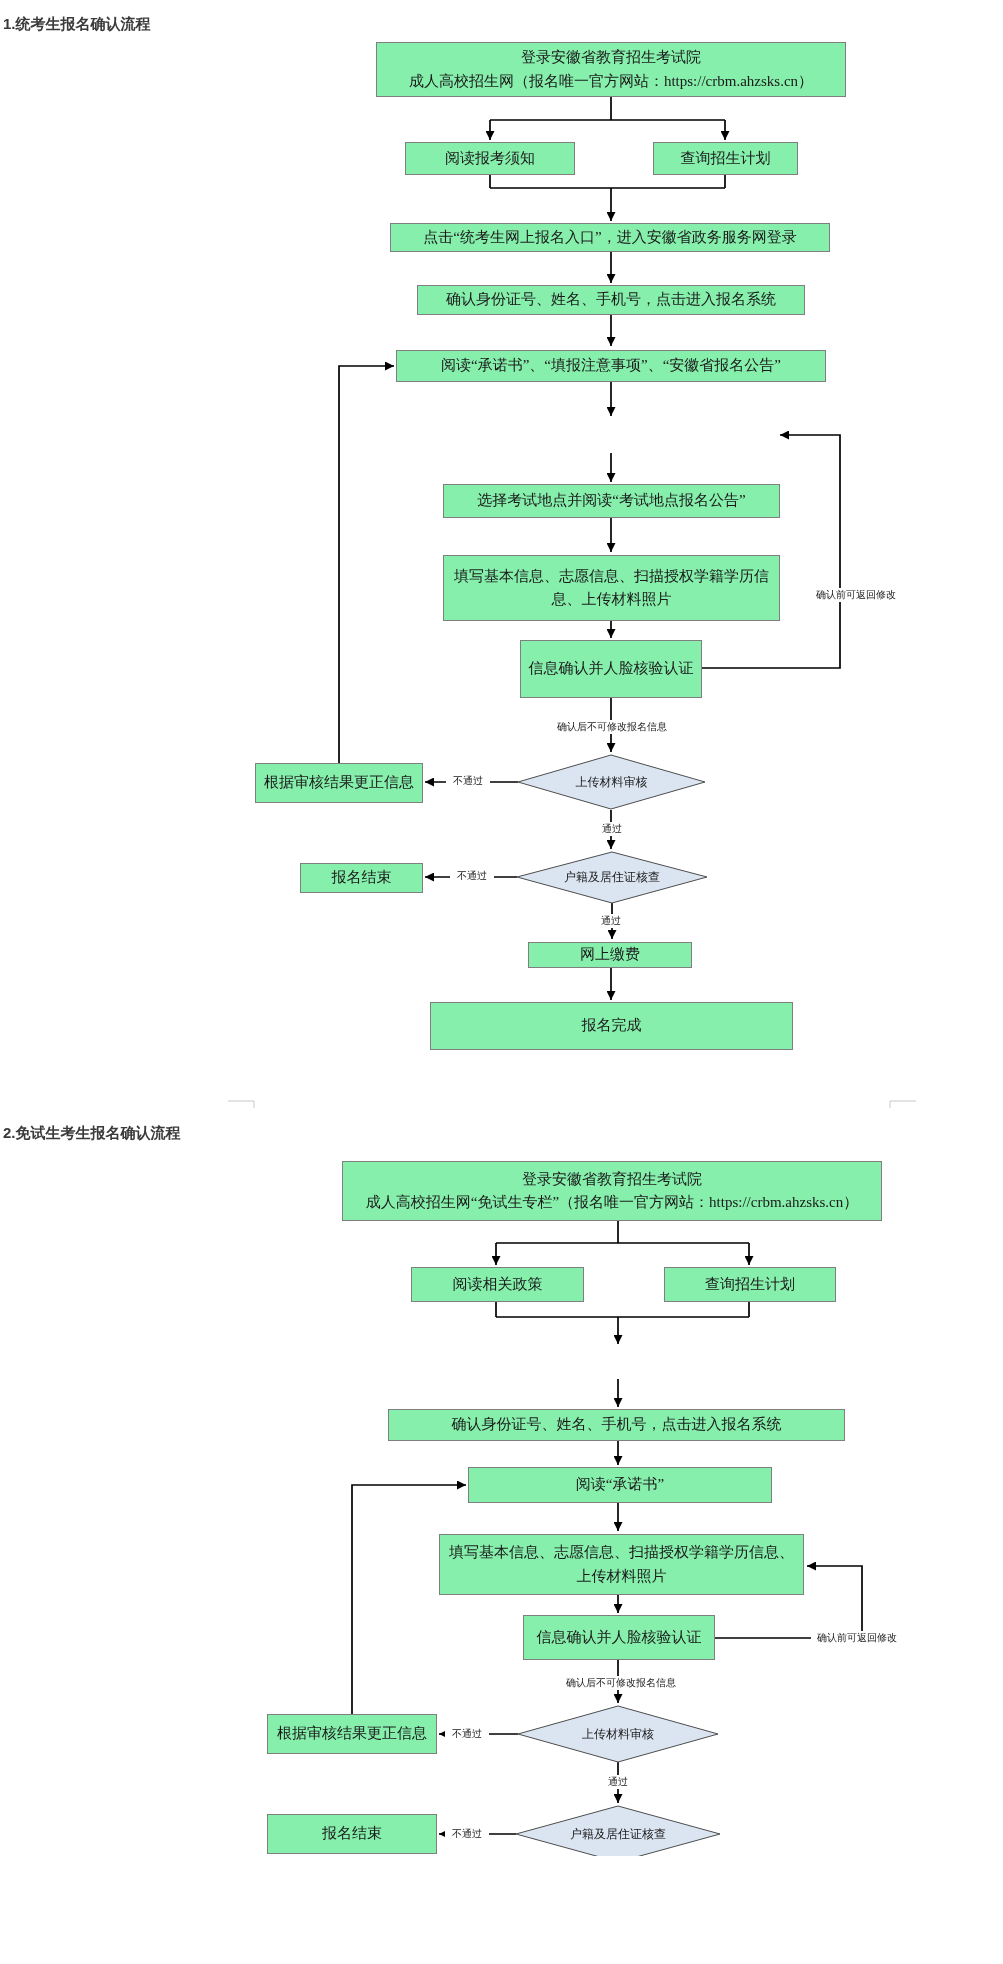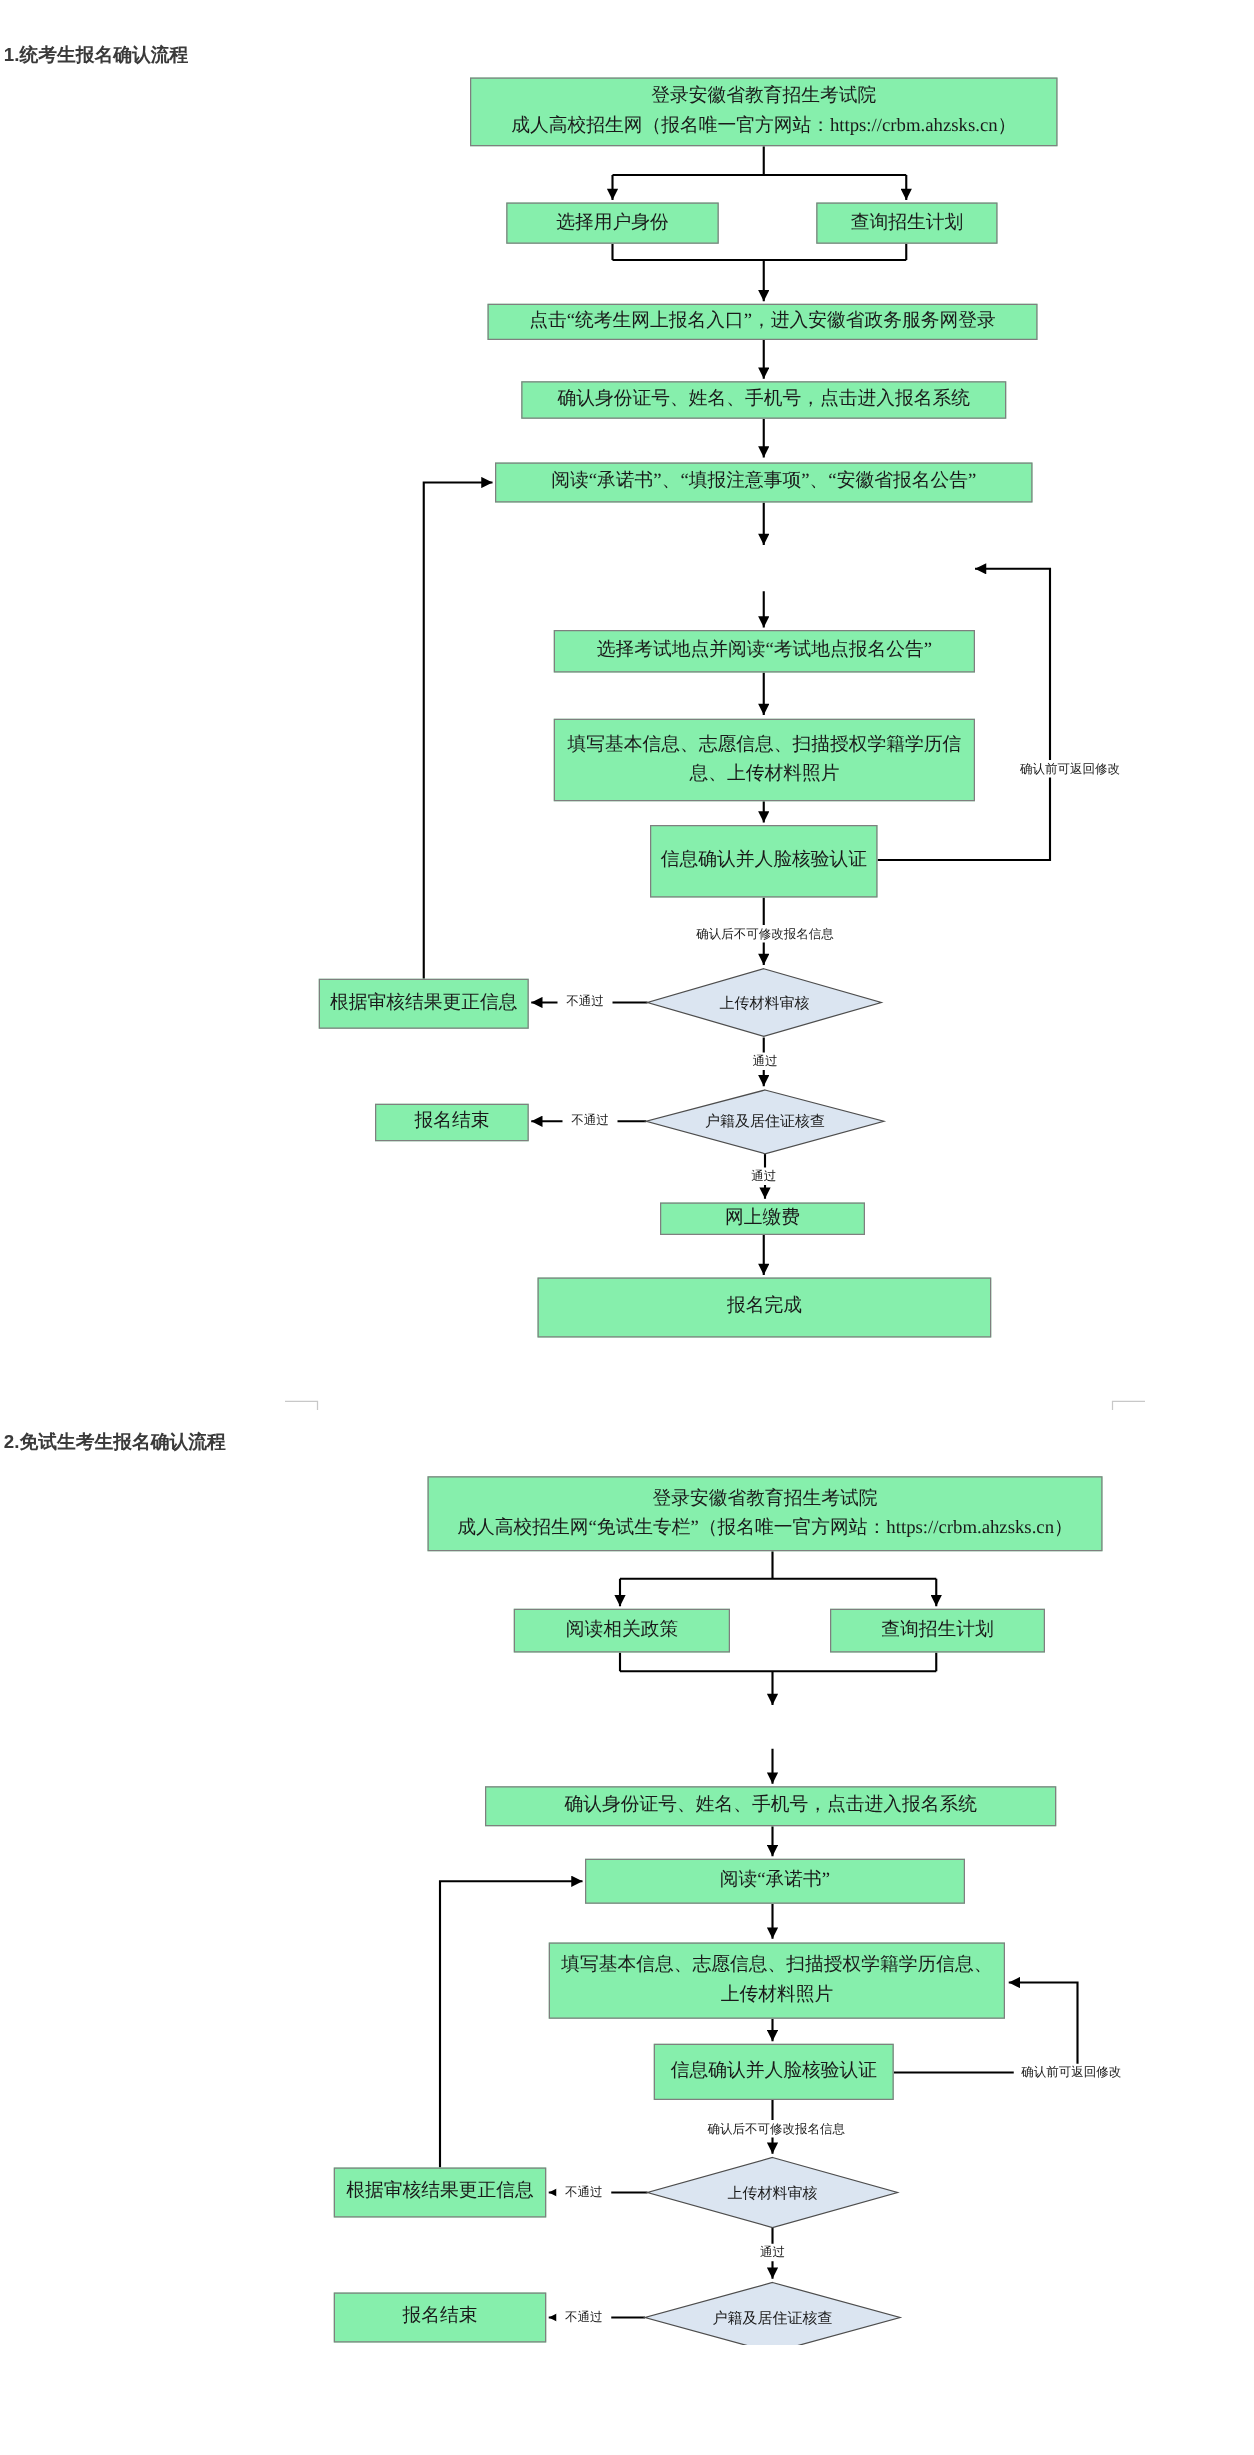--- a/index.html
+++ b/index.html
@@ -1,18 +1,18 @@
 <!DOCTYPE html>
 <html><head>
 <meta charset="utf-8">
 <style>
   html,body{margin:0;padding:0;background:#ffffff;}
   #canvas{
     position:relative;width:1003px;height:1856px;background:#ffffff;overflow:hidden;
-    font-family:"Liberation Serif","DejaVu Serif",serif;color:#1a1a1a;margin-top:20px;
+    font-family:"Liberation Serif","DejaVu Serif",serif;color:#1a1a1a;
   }
   #lines{position:absolute;left:0;top:0;z-index:0;}
   .sec-title{
     position:absolute;z-index:2;font-family:"Liberation Sans","DejaVu Sans",sans-serif;
     font-weight:700;font-size:15px;color:#3a3a3a;white-space:nowrap;
   }
   .box{
     position:absolute;z-index:1;background:#86efac;border:1px solid #7f7f7f;
     display:flex;align-items:center;justify-content:center;text-align:center;
     font-size:15px;line-height:1.55;box-sizing:border-box;padding:1px 3px;
@@ -92,21 +92,21 @@
 
   <div class="sec-title" style="left:3px;top:15px;">1.统考生报名确认流程</div>
 
   <div class="box" style="left:376px;top:42px;width:470px;height:55px;">
     <div>
       <span class="ln">登录安徽省教育招生考试院</span>
       <span class="ln">成人高校招生网（报名唯一官方网站：https://crbm.ahzsks.cn）</span>
     </div>
   </div>
 
-  <div class="box" style="left:405px;top:142px;width:170px;height:33px;">选择用户身份</div>
+  <div class="box" style="left:405px;top:142px;width:170px;height:33px;">阅读报考须知</div>
   <div class="box" style="left:653px;top:142px;width:145px;height:33px;">查询招生计划</div>
 
   <div class="box" style="left:390px;top:223px;width:440px;height:29px;">点击“统考生网上报名入口”，进入安徽省政务服务网登录</div>
   <div class="box" style="left:417px;top:285px;width:388px;height:30px;">确认身份证号、姓名、手机号，点击进入报名系统</div>
   <div class="box" style="left:396px;top:350px;width:430px;height:32px;">阅读“承诺书”、“填报注意事项”、“安徽省报名公告”</div>
   <div class="box" style="left:443px;top:484px;width:337px;height:34px;">选择考试地点并阅读“考试地点报名公告”</div>
   <div class="box" style="left:443px;top:555px;width:337px;height:66px;">填写基本信息、志愿信息、扫描授权学籍学历信息、上传材料照片</div>
   <div class="box" style="left:520px;top:640px;width:182px;height:58px;">信息确认并人脸核验认证</div>
 
   <div class="dtext" style="left:518px;top:768px;width:187px;height:28px;">上传材料审核</div>

